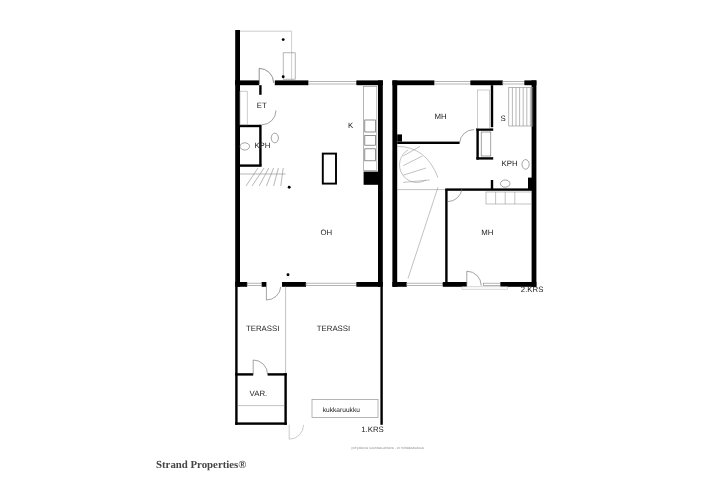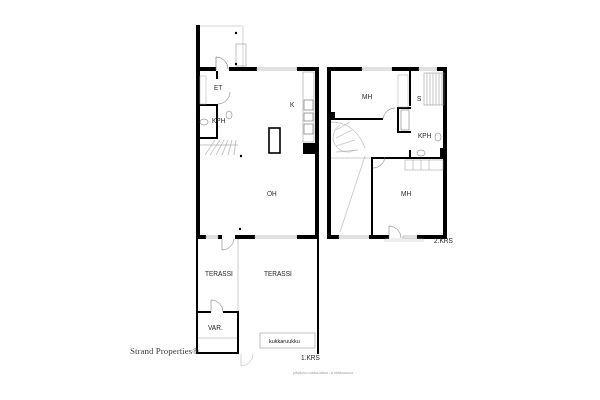--- a/index.html
+++ b/index.html
@@ -1,20 +1,20 @@
 <!DOCTYPE html>
 <html><head>
 <meta charset="utf-8">
 <style>
   html,body{margin:0;padding:0;background:#fff;}
   body{width:600px;height:400px;position:relative;overflow:hidden;font-family:"Liberation Sans",sans-serif;}
   svg{position:absolute;left:0;top:0;}
   .lbl{font-family:"Liberation Sans",sans-serif;font-size:6.5px;fill:#222;}
   .lbl-sm{font-family:"Liberation Sans",sans-serif;font-size:5.5px;fill:#222;}
-  .brand{position:absolute;left:130px;top:346px;font-family:"Liberation Serif",serif;font-size:9px;color:#444;}
+  .brand{position:absolute;left:130px;top:382px;font-family:"Liberation Serif",serif;font-size:9px;color:#444;font-weight:bold;}
   .disclaimer{position:absolute;left:293px;top:371px;font-family:"Liberation Sans",sans-serif;font-size:3px;color:#999;}
 </style>
 </head>
 <body>
 
 <svg width="600" height="400" viewBox="0 0 600 400">
 
   <g>
 
     <rect x="196" y="25" width="4" height="45" fill="#000"></rect>

